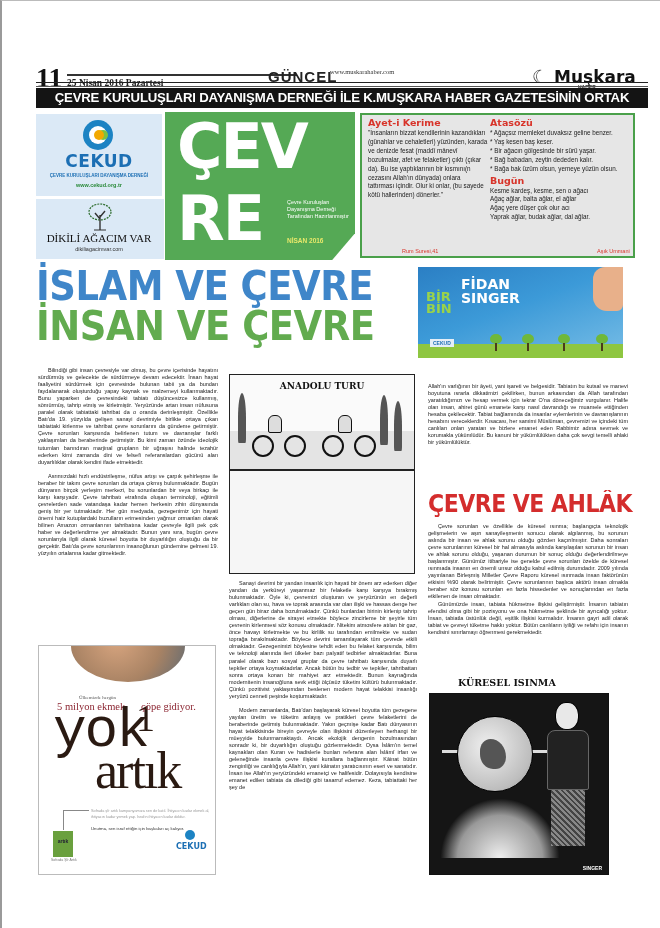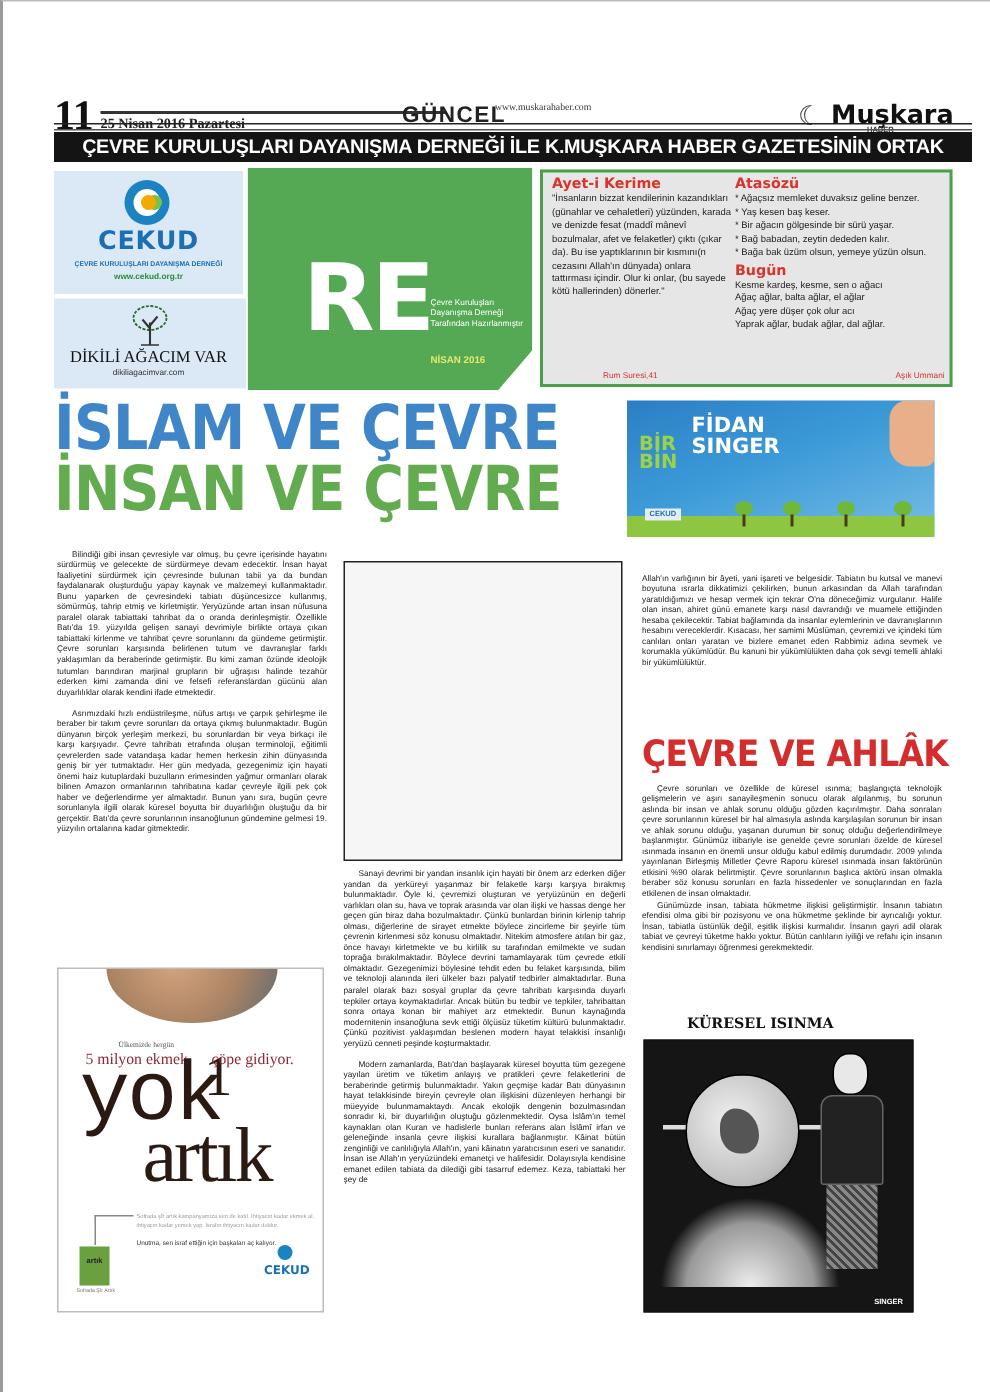--- a/index.html
+++ b/index.html
@@ -33,21 +33,21 @@
   .cekud-url { position: absolute; left: 0; width: 126px; top: 68px; text-align: center; font-size: 5.5px; color: #2a8a3a; font-weight: bold; }
 
   .dikili-panel { position: absolute; left: 36px; top: 199px; width: 128px; height: 60px; background: #dbe9f6; }
   .tree-icon { position: absolute; left: 52px; top: 4px; width: 24px; height: 28px; }
   .dikili-name { position: absolute; left: 0; width: 126px; top: 33px; text-align: center; font-family: "Liberation Serif", serif; font-size: 11px; color: #111; }
   .dikili-url { position: absolute; left: 0; width: 126px; top: 47px; text-align: center; font-size: 5.5px; color: #333; }
 
   .cevre-panel { position: absolute; left: 165px; top: 112px; width: 190px; height: 148px; background: #55a955; clip-path: polygon(0 0, 100% 0, 100% 82%, 88% 100%, 0 100%); }
   .cevre-word { position: absolute; left: 12px; font-family: "DejaVu Sans", sans-serif; font-weight: bold; color: #fff; font-size: 62px; line-height: 62px; letter-spacing: -2px; }
   .cevre-w1 { top: 4px; }
-  .cevre-w2 { top: 56px; margin-left: 25px; }
+  .cevre-w2 { top: 76px; }
   .cevre-caption { position: absolute; left: 122px; top: 87px; font-size: 5.5px; line-height: 7px; color: #fff; width: 62px; }
   .cevre-date { position: absolute; left: 122px; top: 125px; font-size: 6.5px; font-weight: bold; color: #e8e86a; }
 
   .quote-panel { position: absolute; left: 360px; top: 113px; width: 275px; height: 145px; background: #e6e6e6; border: 2px solid #4aa04a; }
   .qcol { position: absolute; top: 2px; }
   .qcol.left { left: 6px; width: 120px; }
   .qcol.right { left: 128px; width: 143px; }
   .qhead { font-family: "DejaVu Sans", sans-serif; font-weight: bold; font-size: 9.5px; color: #d8342a; margin-bottom: 1px; }
   .qtext { font-size: 6.3px; line-height: 8.9px; color: #222; }
   .qsrc { font-size: 5.5px; color: #d8342a; position: absolute; }
@@ -155,20 +155,21 @@
   <svg class="tree-icon" viewBox="0 0 24 28">
     <ellipse cx="12" cy="9" rx="11" ry="8" fill="none" stroke="#2a6a2a" stroke-width="1.2" stroke-dasharray="2 1"></ellipse>
     <path d="M12 27 L12 12 M12 16 L7 10 M12 14 L17 8" stroke="#333" stroke-width="1.4" fill="none"></path>
     <path d="M6 27 L18 27" stroke="#333" stroke-width="1"></path>
   </svg>
   <div class="dikili-name">DİKİLİ AĞACIM VAR</div>
   <div class="dikili-url">dikiliagacimvar.com</div>
 </div>
 
 <div class="cevre-panel">
+  <div class="cevre-word cevre-w1">ÇEV</div>
   <div class="cevre-word cevre-w2">RE</div>
   <div class="cevre-caption">Çevre Kuruluşları Dayanışma Derneği Tarafından Hazırlanmıştır</div>
   <div class="cevre-date">NİSAN 2016</div>
 </div>
 
 <div class="quote-panel">
   <div class="qcol left">
     <div class="qhead">Ayet-i Kerime</div>
     <div class="qtext">"İnsanların bizzat kendilerinin kazandıkları (günahlar ve cehaletleri) yüzünden, karada ve denizde fesat (maddî mânevî bozulmalar, afet ve felaketler) çıktı (çıkar da). Bu ise yaptıklarının bir kısmını(n cezasını Allah'ın dünyada) onlara tattırması içindir. Olur ki onlar, (bu sayede kötü hallerinden) dönerler."</div>
   </div>
@@ -208,20 +209,32 @@
   <div class="tree" style="left:178px"></div>
   <div class="mini-logo">CEKUD</div>
 </div>
 
 <div class="col col1">
   <p>Bilindiği gibi insan çevresiyle var olmuş, bu çevre içerisinde hayatını sürdürmüş ve gelecekte de sürdürmeye devam edecektir. İnsan hayat faaliyetini sürdürmek için çevresinde bulunan tabii ya da bundan faydalanarak oluşturduğu yapay kaynak ve malzemeyi kullanmaktadır. Bunu yaparken de çevresindeki tabiatı düşüncesizce kullanmış, sömürmüş, tahrip etmiş ve kirletmiştir. Yeryüzünde artan insan nüfusuna paralel olarak tabiattaki tahribat da o oranda derinleşmiştir. Özellikle Batı'da 19. yüzyılda gelişen sanayi devrimiyle birlikte ortaya çıkan tabiattaki kirlenme ve tahribat çevre sorunlarını da gündeme getirmiştir. Çevre sorunları karşısında belirlenen tutum ve davranışlar farklı yaklaşımları da beraberinde getirmiştir. Bu kimi zaman özünde ideolojik tutumları barındıran marjinal grupların bir uğraşısı halinde tezahür ederken kimi zamanda dini ve felsefi referanslardan gücünü alan duyarlılıklar olarak kendini ifade etmektedir.</p>
   <p>Asrımızdaki hızlı endüstrileşme, nüfus artışı ve çarpık şehirleşme ile beraber bir takım çevre sorunları da ortaya çıkmış bulunmaktadır. Bugün dünyanın birçok yerleşim merkezi, bu sorunlardan bir veya birkaçı ile karşı karşıyadır. Çevre tahribatı etrafında oluşan terminoloji, eğitimli çevrelerden sade vatandaşa kadar hemen herkesin zihin dünyasında geniş bir yer tutmaktadır. Her gün medyada, gezegenimiz için hayati önemi haiz kutuplardaki buzulların erimesinden yağmur ormanları olarak bilinen Amazon ormanlarının tahribatına kadar çevreyle ilgili pek çok haber ve değerlendirme yer almaktadır. Bunun yanı sıra, bugün çevre sorunlarıyla ilgili olarak küresel boyutta bir duyarlılığın oluştuğu da bir gerçektir. Batı'da çevre sorunlarının insanoğlunun gündemine gelmesi 19. yüzyılın ortalarına kadar gitmektedir.</p>
 </div>
 
 <div class="cartoon">
+  <div class="panel p1">
+    <div class="title">ANADOLU TURU</div>
+    <div class="cypress" style="left:8px; top:18px"></div>
+    <div class="cypress" style="left:150px; top:20px"></div>
+    <div class="cypress" style="left:164px; top:26px"></div>
+    <div class="rider" style="left:38px; top:40px"></div>
+    <div class="wheel" style="left:22px; top:60px"></div>
+    <div class="wheel" style="left:54px; top:60px"></div>
+    <div class="rider" style="left:108px; top:40px"></div>
+    <div class="wheel" style="left:92px; top:60px"></div>
+    <div class="wheel" style="left:124px; top:60px"></div>
+  </div>
 </div>
 
 <div class="col col2">
   <p>Sanayi devrimi bir yandan insanlık için hayati bir önem arz ederken diğer yandan da yerküreyi yaşanmaz bir felaketle karşı karşıya bırakmış bulunmaktadır. Öyle ki, çevremizi oluşturan ve yeryüzünün en değerli varlıkları olan su, hava ve toprak arasında var olan ilişki ve hassas denge her geçen gün biraz daha bozulmaktadır. Çünkü bunlardan birinin kirlenip tahrip olması, diğerlerine de sirayet etmekte böylece zincirleme bir şeyirle tüm çevrenin kirlenmesi söz konusu olmaktadır. Nitekim atmosfere atılan bir gaz, önce havayı kirletmekte ve bu kirlilik su tarafından emilmekte ve sudan toprağa bırakılmaktadır. Böylece devrini tamamlayarak tüm çevrede etkili olmaktadır. Gezegenimizi böylesine tehdit eden bu felaket karşısında, bilim ve teknoloji alanında ileri ülkeler bazı palyatif tedbirler almaktadırlar. Buna paralel olarak bazı sosyal gruplar da çevre tahribatı karşısında duyarlı tepkiler ortaya koymaktadırlar. Ancak bütün bu tedbir ve tepkiler, tahribattan sonra ortaya konan bir mahiyet arz etmektedir. Bunun kaynağında modernitenin insanoğluna sevk ettiği ölçüsüz tüketim kültürü bulunmaktadır. Çünkü pozitivist yaklaşımdan beslenen modern hayat telakkisi insanlığı yeryüzü cenneti peşinde koşturmaktadır.</p>
   <p>Modern zamanlarda, Batı'dan başlayarak küresel boyutta tüm gezegene yayılan üretim ve tüketim anlayış ve pratikleri çevre felaketlerini de beraberinde getirmiş bulunmaktadır. Yakın geçmişe kadar Batı dünyasının hayat telakkisinde bireyin çevreyle olan ilişkisini düzenleyen herhangi bir müeyyide bulunmamaktaydı. Ancak ekolojik dengenin bozulmasından sonradır ki, bir duyarlılığın oluştuğu gözlenmektedir. Oysa İslâm'ın temel kaynakları olan Kuran ve hadislerle bunları referans alan İslâmî irfan ve geleneğinde insanla çevre ilişkisi kurallara bağlanmıştır. Kâinat bütün zenginliği ve canlılığıyla Allah'ın, yani kâinatın yaratıcısının eseri ve sanatıdır. İnsan ise Allah'ın yeryüzündeki emanetçi ve halifesidir. Dolayısıyla kendisine emanet edilen tabiata da dilediği gibi tasarruf edemez. Keza, tabiattaki her şey de</p>
 </div>
 
 <div class="col col3">
   <p style="text-indent:0">Allah'ın varlığının bir âyeti, yani işareti ve belgesidir. Tabiatın bu kutsal ve manevi boyutuna ısrarla dikkatimizi çekilirken, bunun arkasından da Allah tarafından yaratıldığımızı ve hesap vermek için tekrar O'na döneceğimiz vurgulanır. Halife olan insan, ahiret günü emanete karşı nasıl davrandığı ve muamele ettiğinden hesaba çekilecektir. Tabiat bağlamında da insanlar eylemlerinin ve davranışlarının hesabını vereceklerdir. Kısacası, her samimi Müslüman, çevremizi ve içindeki tüm canlıları onları yaratan ve bizlere emanet eden Rabbimiz adına sevmek ve korumakla yükümlüdür. Bu kanuni bir yükümlülükten daha çok sevgi temelli ahlaki bir yükümlülüktür.</p>
 </div>

